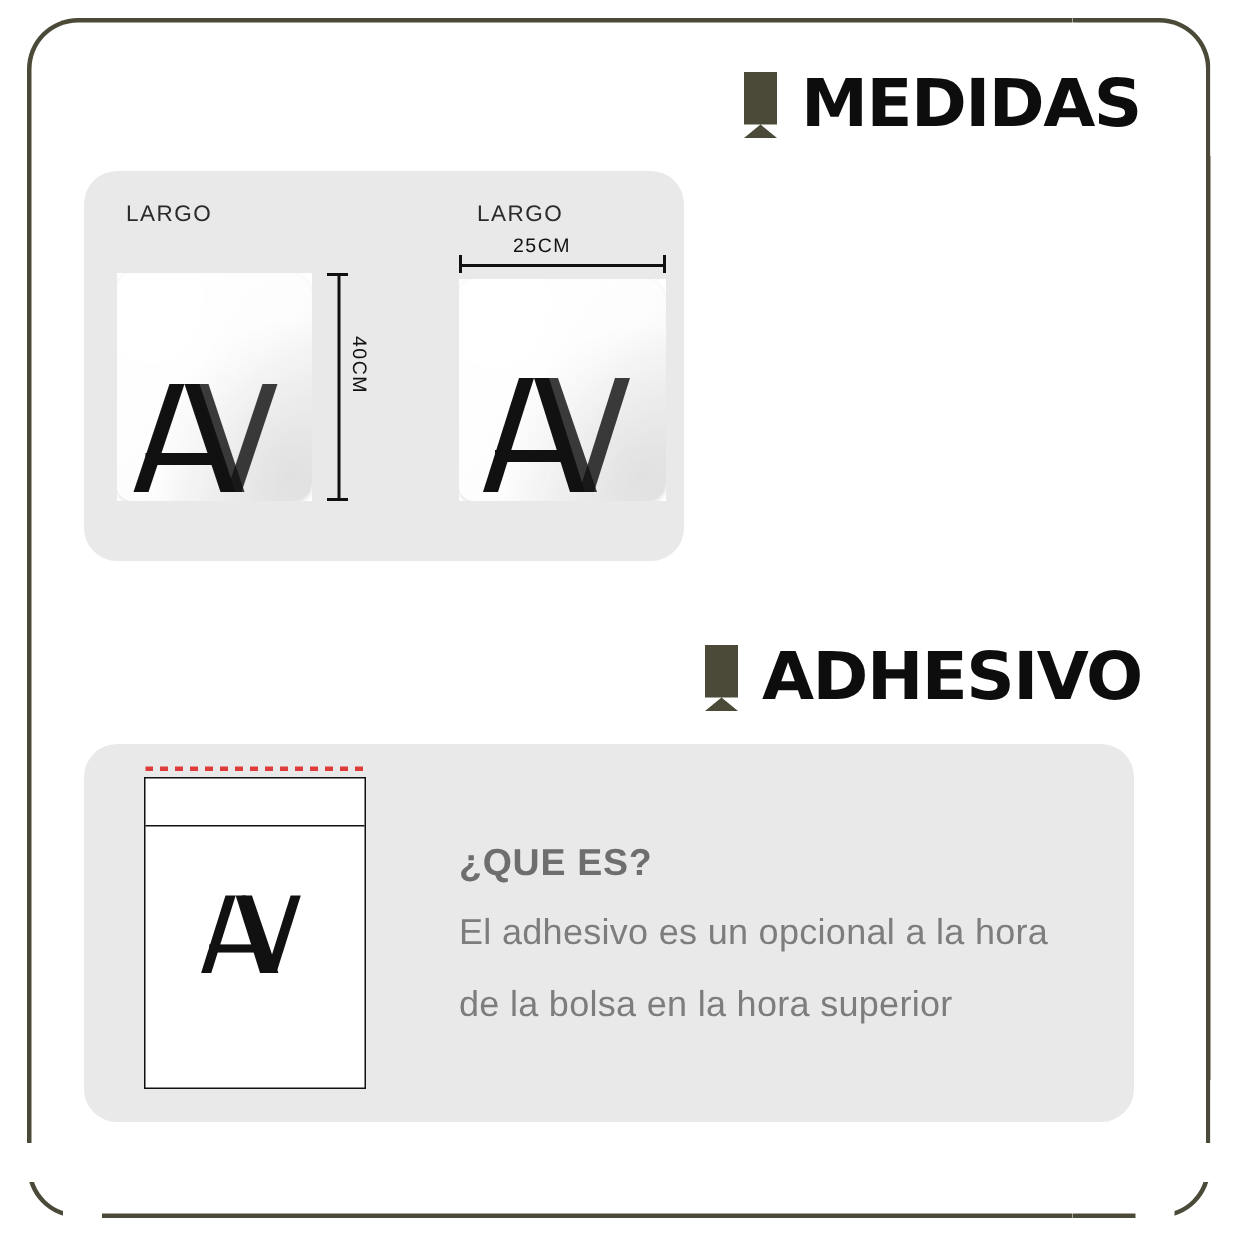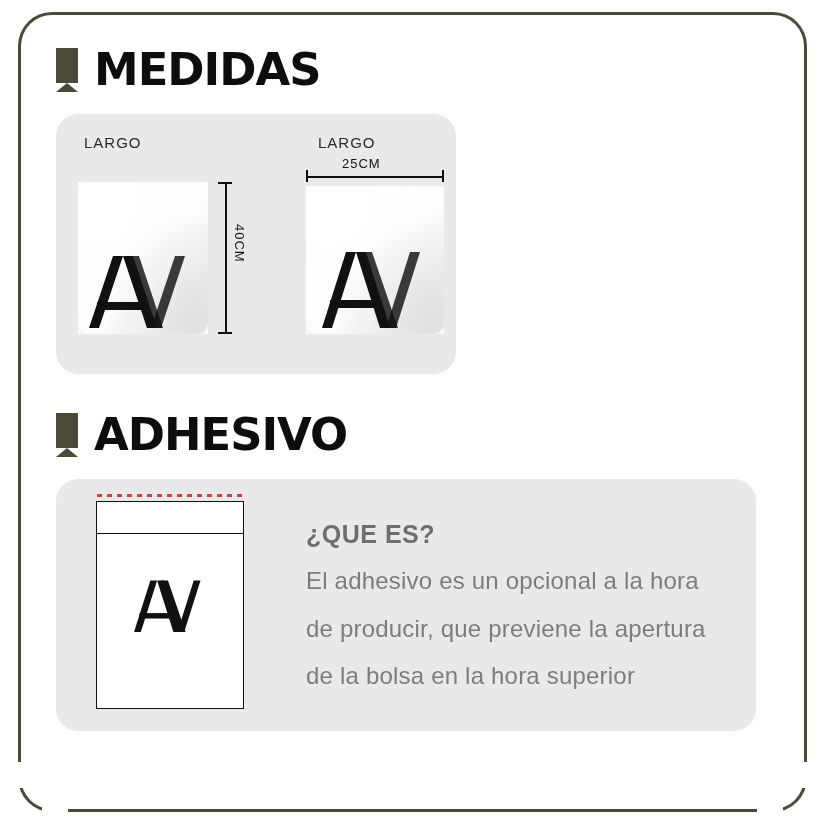--- a/index.html
+++ b/index.html
@@ -84,20 +84,21 @@
     position: absolute;
     left: 56px;
     top: 48px;
     width: 700px;
   }
 
   .section-header {
     display: flex;
     align-items: center;
     gap: 16px;
+    justify-content: flex-end;
   }
   .flag {
     width: 22px;
     height: 44px;
     background: #4b4a38;
     position: relative;
     flex: 0 0 auto;
   }
   .flag::after {
     content: "";
@@ -341,21 +342,21 @@
             <polygon points="40,0 50,0 74,76 64,76"></polygon>
             <rect x="14" y="48" width="46" height="8"></rect>
             <polygon points="46,0 56,0 82,76 72,76" opacity="0.82"></polygon>
             <polygon points="94,0 104,0 80,76 70,76" opacity="0.82"></polygon>
           </g>
         </svg>
       </div>
     </div>
   </div>
 
-  <div class="section-header" style="margin-top:39px;">
+  <div class="section-header" style="margin-top:56px;">
     <div class="flag"></div>
     <h1 class="section-title">ADHESIVO</h1>
   </div>
 
   <div class="panel panel-adhesivo">
     <div class="adh-left">
       <div class="adh-bag">
         <div class="adh-dots"></div>
         <div class="adh-flap"></div>
         <div class="adh-mono">
@@ -369,19 +370,18 @@
             </g>
           </svg>
         </div>
       </div>
     </div>
 
     <div class="adh-right">
       <h2 class="adh-title">¿QUE ES?</h2>
       <div class="adh-body">
         <p>El adhesivo es un opcional a la hora</p>
-        <p>de producir, que previene la apertura</p>
         <p>de la bolsa en la hora superior</p>
       </div>
     </div>
   </div>
 
 </div>
 
 </body></html>

